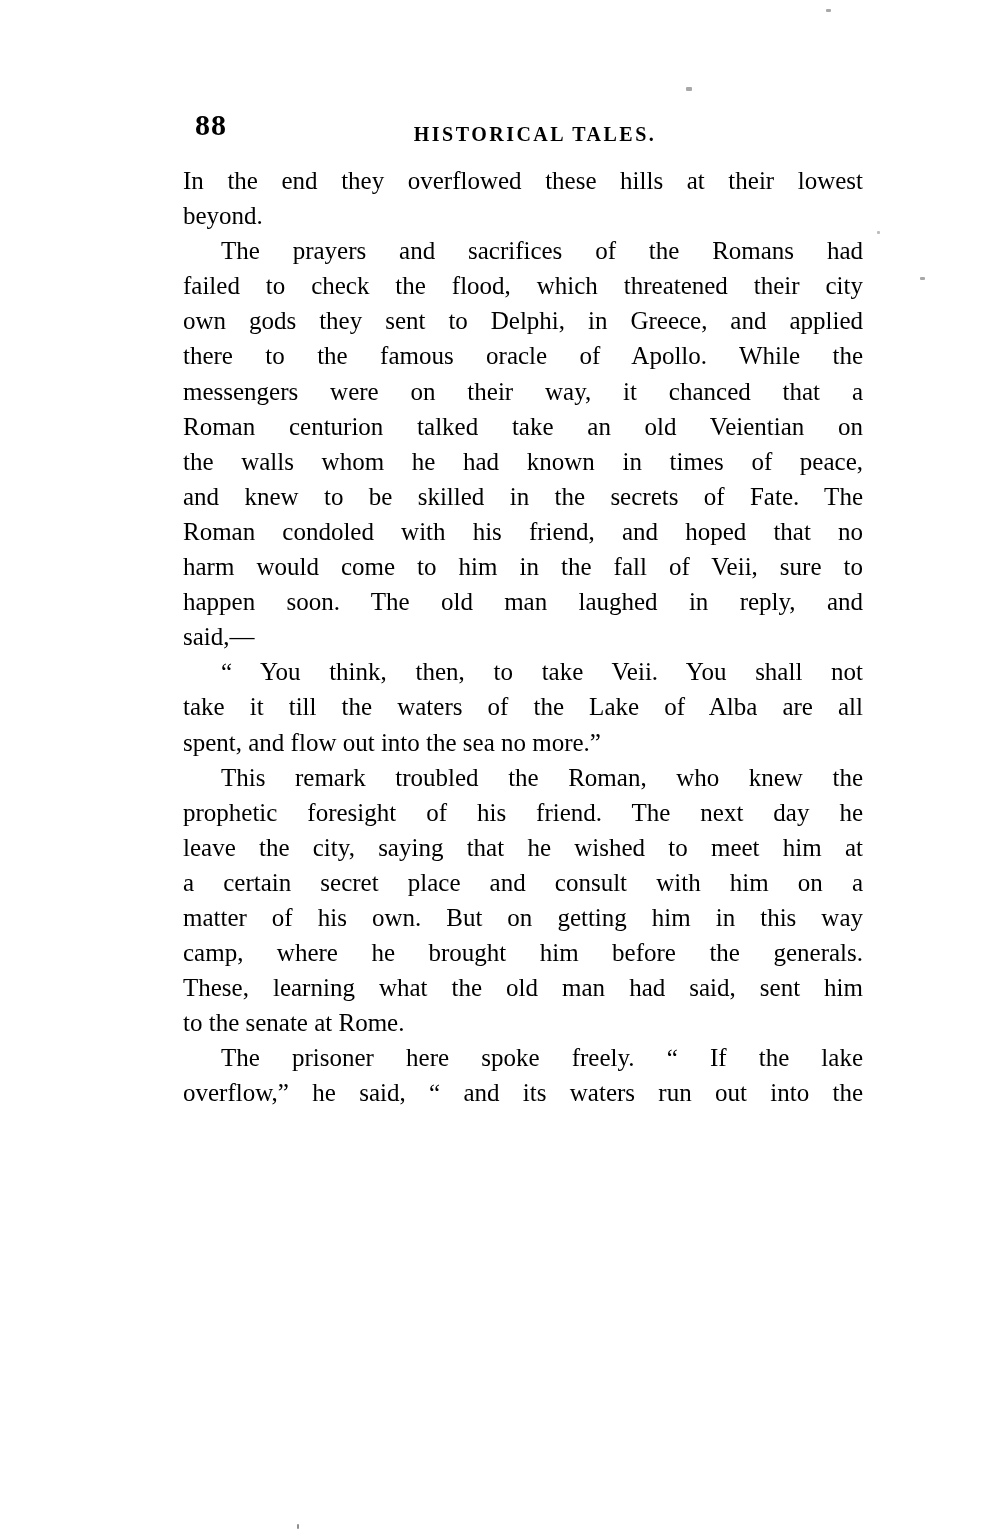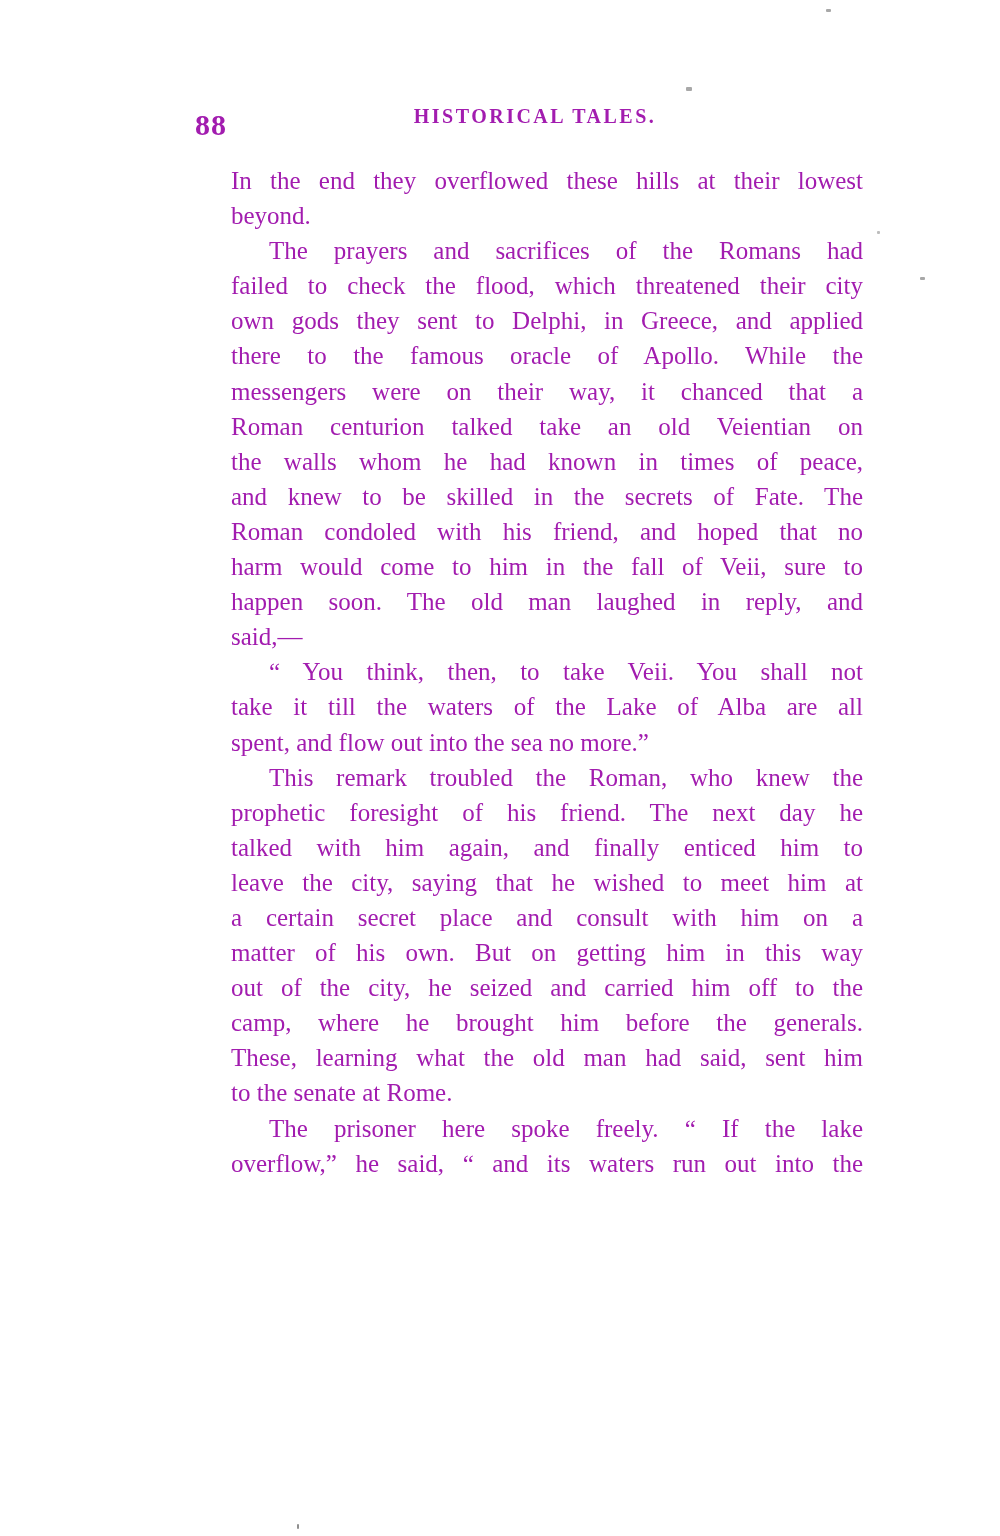--- a/index.html
+++ b/index.html
@@ -3,34 +3,34 @@
 <meta charset="utf-8">
 <style>
   html, body { margin: 0; padding: 0; background: #e8e8e8; }
   .page {
     position: relative;
     width: 1000px;
     height: 1536px;
     background: #ffffff;
     overflow: hidden;
     font-family: "Liberation Serif", "DejaVu Serif", serif;
-    color: #a21caf;
+    color: #000000;
   }
   .page-number {
     position: absolute;
     left: 195px;
     top: 108px;
     font-size: 30px;
     font-weight: bold;
     letter-spacing: 1px;
   }
   .running-title {
     position: absolute;
     left: 195px;
-    top: 105px;
+    top: 123px;
     width: 680px;
     text-align: center;
     font-size: 20px;
     font-weight: bold;
     letter-spacing: 2.5px;
     white-space: nowrap;
   }
   .text-block {
     position: absolute;
     left: 183px;
@@ -39,21 +39,20 @@
     font-size: 25px;
     line-height: 35.1px;
   }
   .para { margin: 0; padding: 0; }
   .line {
     text-align: justify;
     text-align-last: justify;
     white-space: normal;
     overflow: hidden;
     height: 35.1px;
-    margin-left: 48px;
   }
   .line.indent { padding-left: 38px; }
   .line.end { text-align-last: left; }
   .speck {
     position: absolute;
     background: #a8a8a8;
     border-radius: 1px;
   }
   .speck.s1 { left: 826px; top: 9px;    width: 5px; height: 3px; }
   .speck.s2 { left: 686px; top: 87px;   width: 6px; height: 4px; }
@@ -94,25 +93,23 @@
 
     <div class="para">
       <div class="line indent">“ You think, then, to take Veii. You shall not</div>
       <div class="line">take it till the waters of the Lake of Alba are all</div>
       <div class="line end">spent, and flow out into the sea no more.”</div>
     </div>
 
     <div class="para">
       <div class="line indent">This remark troubled the Roman, who knew the</div>
       <div class="line">prophetic foresight of his friend. The next day he</div>
-      <div class="line">talked with him again, and finally enticed him to</div>
       <div class="line">leave the city, saying that he wished to meet him at</div>
       <div class="line">a certain secret place and consult with him on a</div>
       <div class="line">matter of his own. But on getting him in this way</div>
-      <div class="line">out of the city, he seized and carried him off to the</div>
       <div class="line">camp, where he brought him before the generals.</div>
       <div class="line">These, learning what the old man had said, sent him</div>
       <div class="line end">to the senate at Rome.</div>
     </div>
 
     <div class="para">
       <div class="line indent">The prisoner here spoke freely. “ If the lake</div>
       <div class="line">overflow,” he said, “ and its waters run out into the</div>
     </div>
 

